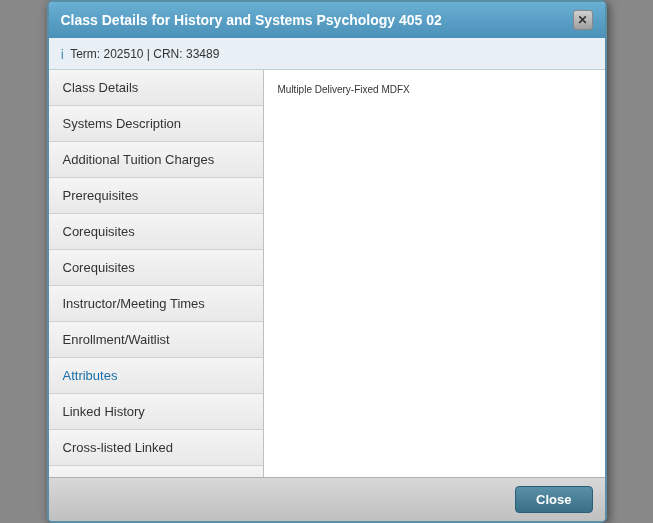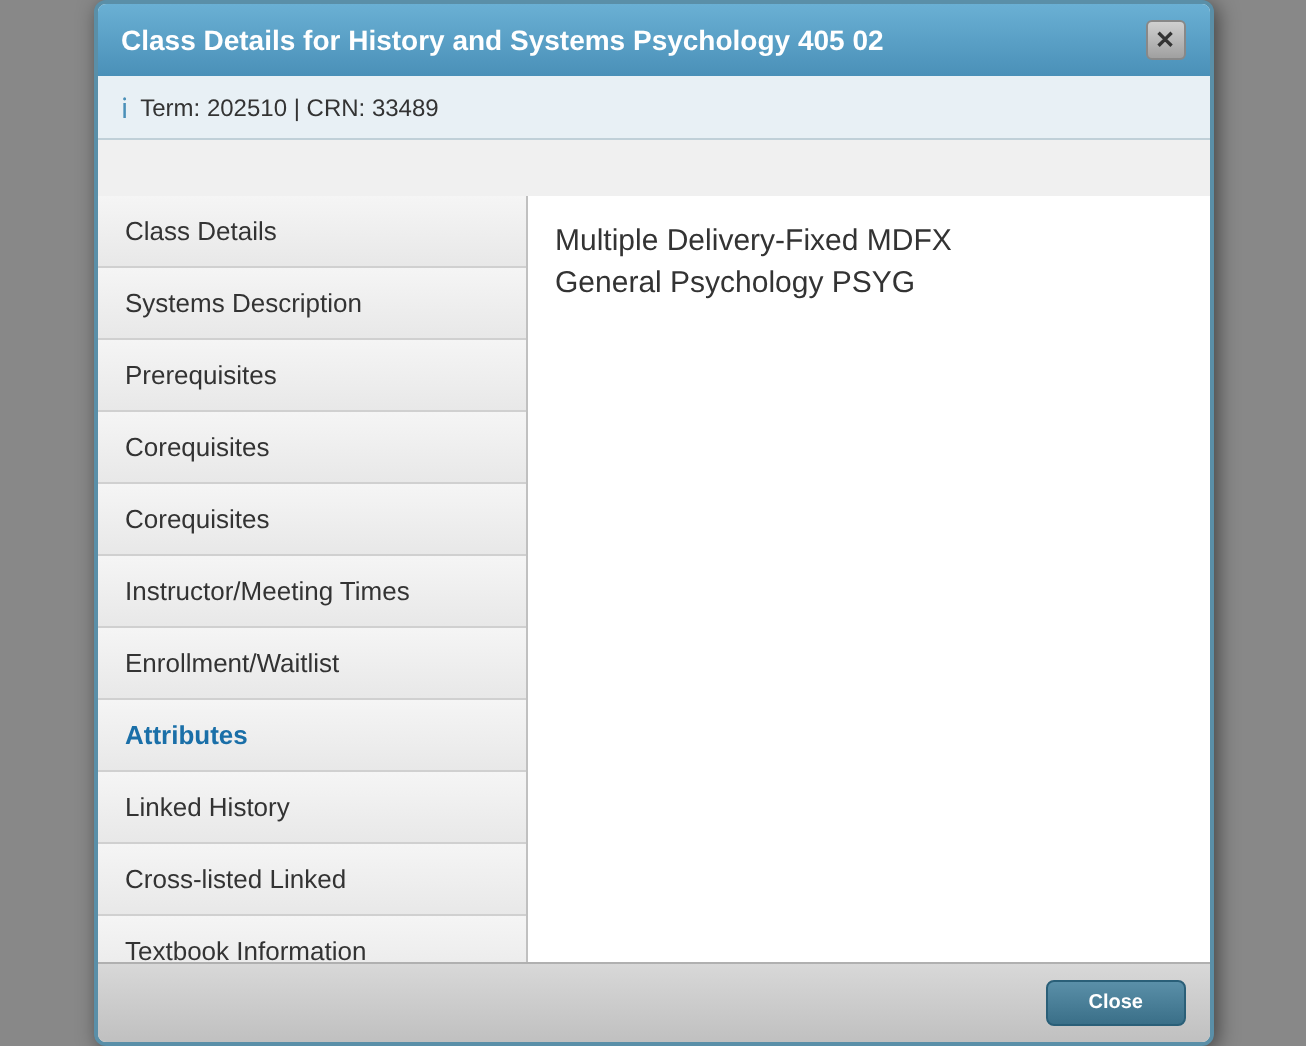--- a/index.html
+++ b/index.html
@@ -60,68 +60,67 @@
       flex-shrink: 0;
     }
     .info-icon {
       color: #4a90b8;
       font-size: 14px;
     }
     .dialog-body {
       display: flex;
       flex: 1;
       overflow: hidden;
-      margin-top: 28px;
     }
     .sidebar {
       width: 215px;
       background: #e8e8e8;
       border-right: 1px solid #c0c0c0;
       overflow-y: auto;
       flex-shrink: 0;
     }
     .sidebar-item {
       padding: 10px 14px;
       border-bottom: 1px solid #d0d0d0;
       cursor: pointer;
       color: #333;
       font-size: 13px;
       background: linear-gradient(to bottom, #f5f5f5, #e8e8e8);
     }
     .sidebar-item.active {
       color: #1a6fa8;
-      font-weight: bold;
+      font-weight: normal;
       background: linear-gradient(to bottom, #f5f5f5, #e8e8e8);
     }
     .content-area {
       flex: 1;
       background: white;
       padding: 14px;
       overflow-y: auto;
     }
     .content-line {
-      font-size: 15px;
+      font-size: 10px;
       color: #333;
       margin-bottom: 4px;
     }
     .dialog-footer {
       background: linear-gradient(to bottom, #d8d8d8, #c0c0c0);
       border-top: 1px solid #b0b0b0;
       padding: 8px 12px;
       display: flex;
       justify-content: flex-end;
       flex-shrink: 0;
     }
     .close-button {
       background: linear-gradient(to bottom, #5a8fa8, #3a6f88);
       color: white;
       border: 1px solid #2a5f78;
       border-radius: 4px;
       padding: 5px 20px;
-      font-size: 10px;
+      font-size: 13px;
       cursor: pointer;
       font-weight: bold;
     }
   </style>
 </head>
 <body>
 
 <div class="dialog">
   <div class="dialog-header">
     <span>Class Details for History and Systems Psychology 405 02</span>
@@ -132,33 +131,33 @@
 
   <div class="info-bar">
     <span class="info-icon">ℹ</span>
     <span>Term: 202510 | CRN: 33489</span>
   </div>
 
   <div class="dialog-body">
     <div class="sidebar">
     <div class="sidebar-item">Class Details</div>
         <div class="sidebar-item">Systems Description</div>
+        <div class="sidebar-item">Additional Tuition Charges</div>
         <div class="sidebar-item">Prerequisites</div>
         <div class="sidebar-item">Corequisites</div>
         <div class="sidebar-item">Corequisites</div>
         <div class="sidebar-item">Instructor/Meeting Times</div>
         <div class="sidebar-item">Enrollment/Waitlist</div>
         <div class="sidebar-item active">Attributes</div>
         <div class="sidebar-item">Linked History</div>
         <div class="sidebar-item">Cross-listed Linked</div>
         <div class="sidebar-item">Textbook Information</div>
       </div>
 
     <div class="content-area">
     <p class="content-line">Multiple Delivery-Fixed MDFX</p>
-        <p class="content-line">General Psychology PSYG</p>
       </div>
   </div>
 
   <div class="dialog-footer">
     <button class="close-button">Close</button>
   </div>
 </div>
 
 </body></html>

